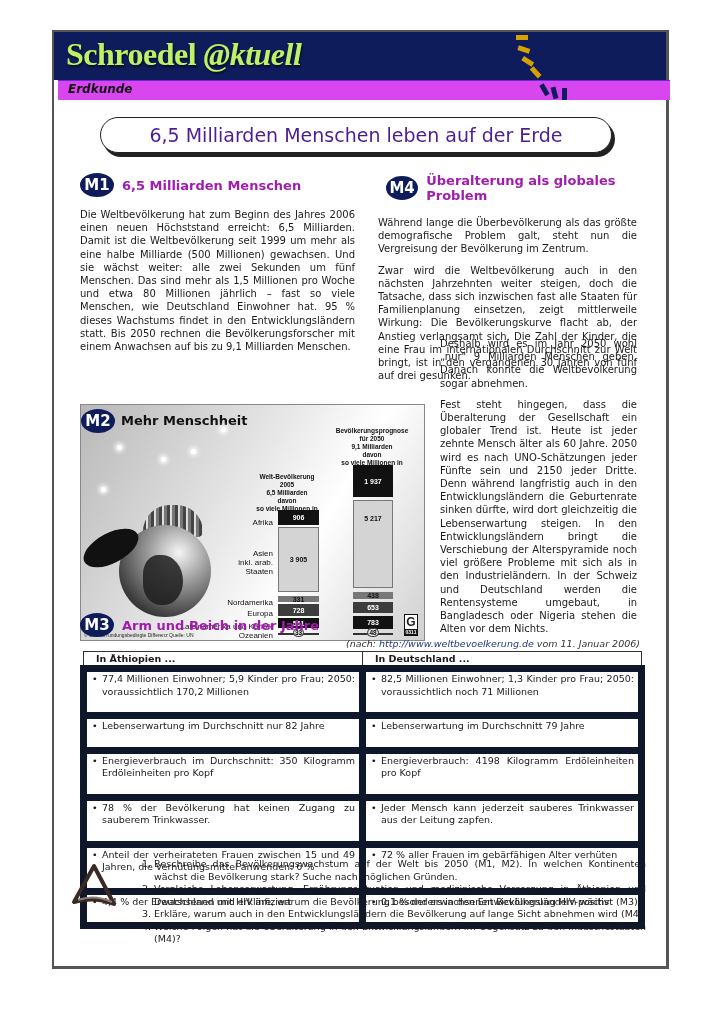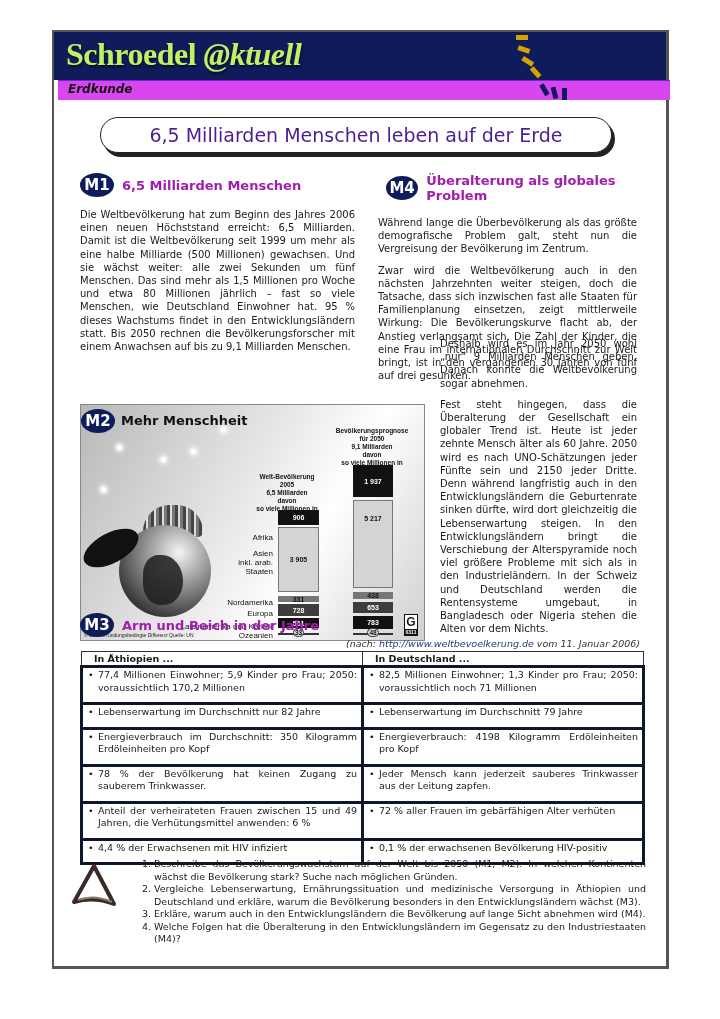--- a/index.html
+++ b/index.html
@@ -77,21 +77,21 @@
                  background: #fff; font-family: "Liberation Sans", sans-serif; font-size: 12px; font-weight: bold;
                  text-align: center; line-height: 14px; }
   .globus-logo small { display: block; font-size: 5px; line-height: 6px; background: #111; color: #fff; }
 
   
   .m3-source { position: absolute; right: 26px; top: 606px; font-size: 9.5px; font-style: italic; color: #333; }
   .m3-source .url { color: #1f3a7a; }
   table.compare { position: absolute; left: 26px; top: 619px; width: 565px; border-collapse: collapse;
                   font-family: "DejaVu Sans", sans-serif; font-size: 9.5px; color: #1a1a1a; }
   table.compare th { text-align: left; font-weight: bold; border: 1px solid #333; padding: 1px 12px; height: 14px; }
-  table.compare td { border: 3px solid #0f172a; padding: 1px 4px 8px 15px; vertical-align: top; width: 50%;
+  table.compare td { border: 7px solid #0f172a; padding: 1px 4px 14px 15px; vertical-align: top; width: 50%;
                      line-height: 12.5px; text-align: justify; position: relative; }
   table.compare td::before { content: "•"; position: absolute; left: 5px; top: 1px; }
 
   
   .task-icon { position: absolute; left: 14px; top: 830px; width: 52px; height: 46px; }
   ol.tasks { position: absolute; left: 86px; top: 826px; width: 506px; font-family: "DejaVu Sans", sans-serif;
              font-size: 9.5px; line-height: 12.5px; color: #1a1a1a; padding-left: 14px; text-align: justify; }
   ol.tasks li { margin: 0; }
 </style>
 </head>
@@ -170,21 +170,21 @@
       <div>so viele Millionen in</div>
     </div>
     <div class="col-head" style="left:246px; top:22px; width:90px;">
       <div>Bevölkerungsprognose</div>
         <div>für 2050</div>
       <div>9,1 Milliarden</div>
         <div>davon</div>
       <div>so viele Millionen in</div>
     </div>
 
-    <div class="row-label" style="left:120px; top:128px; width:72px;">Afrika</div>
+    <div class="row-label" style="left:120px; top:113px; width:72px;">Afrika</div>
     <div class="row-label" style="left:120px; top:144px; width:72px;">Asien<br>inkl. arab.<br>Staaten</div>
     <div class="row-label" style="left:100px; top:193px; width:92px;">Nordamerika</div>
     <div class="row-label" style="left:100px; top:204px; width:92px;">Europa</div>
     <div class="row-label" style="left:60px; top:217px; width:132px;">Lateinamerika und Karibik</div>
     <div class="row-label" style="left:100px; top:226px; width:92px;">Ozeanien</div>
 
     <div class="bar dark" style="left:197px; top:105px; width:41px; height:15px;">906</div>
     <div class="bar light" style="left:197px; top:122px; width:41px; height:65px;">3 905</div>
     <div class="bar grey" style="left:197px; top:191px; width:41px; height:6px;">331</div>
     <div class="bar mid" style="left:197px; top:199px; width:41px; height:12px;">728</div>

